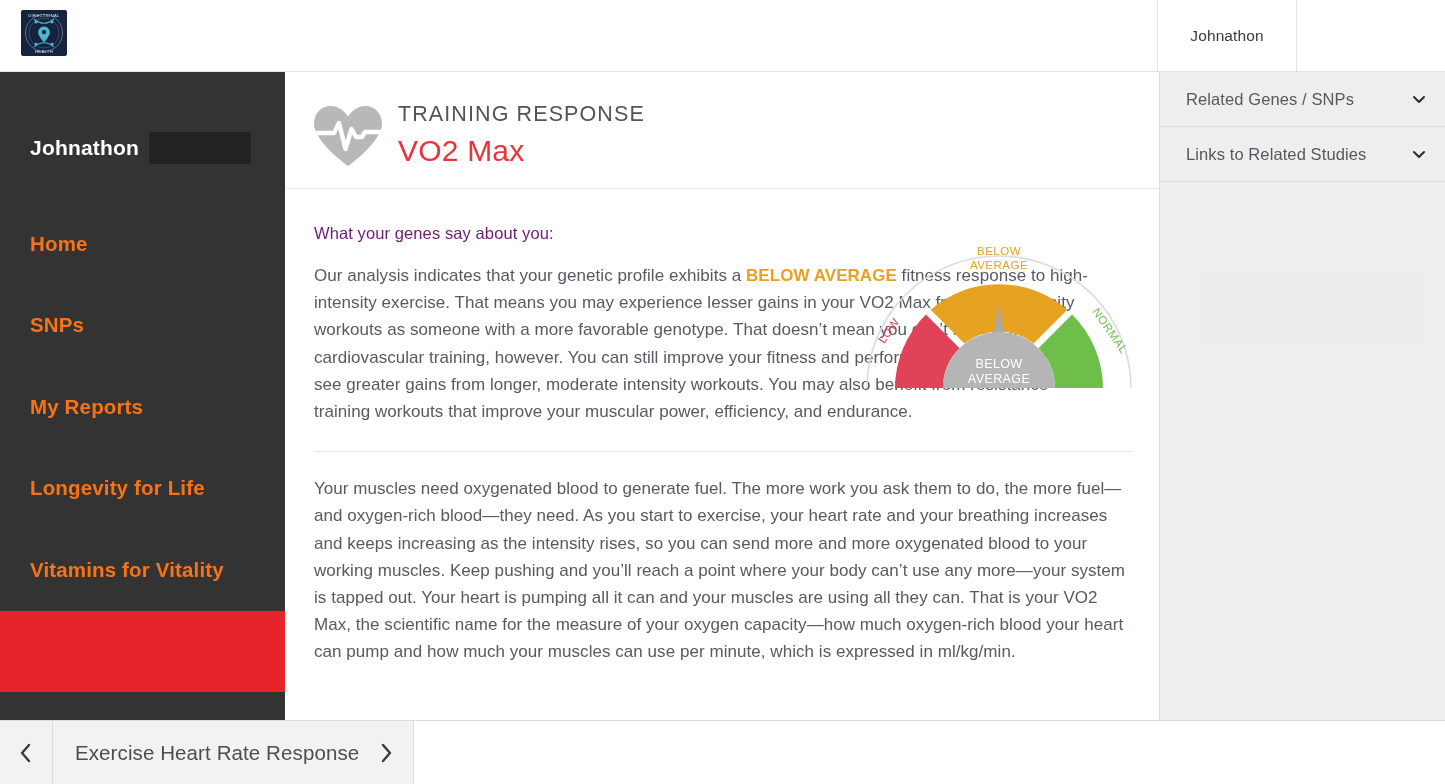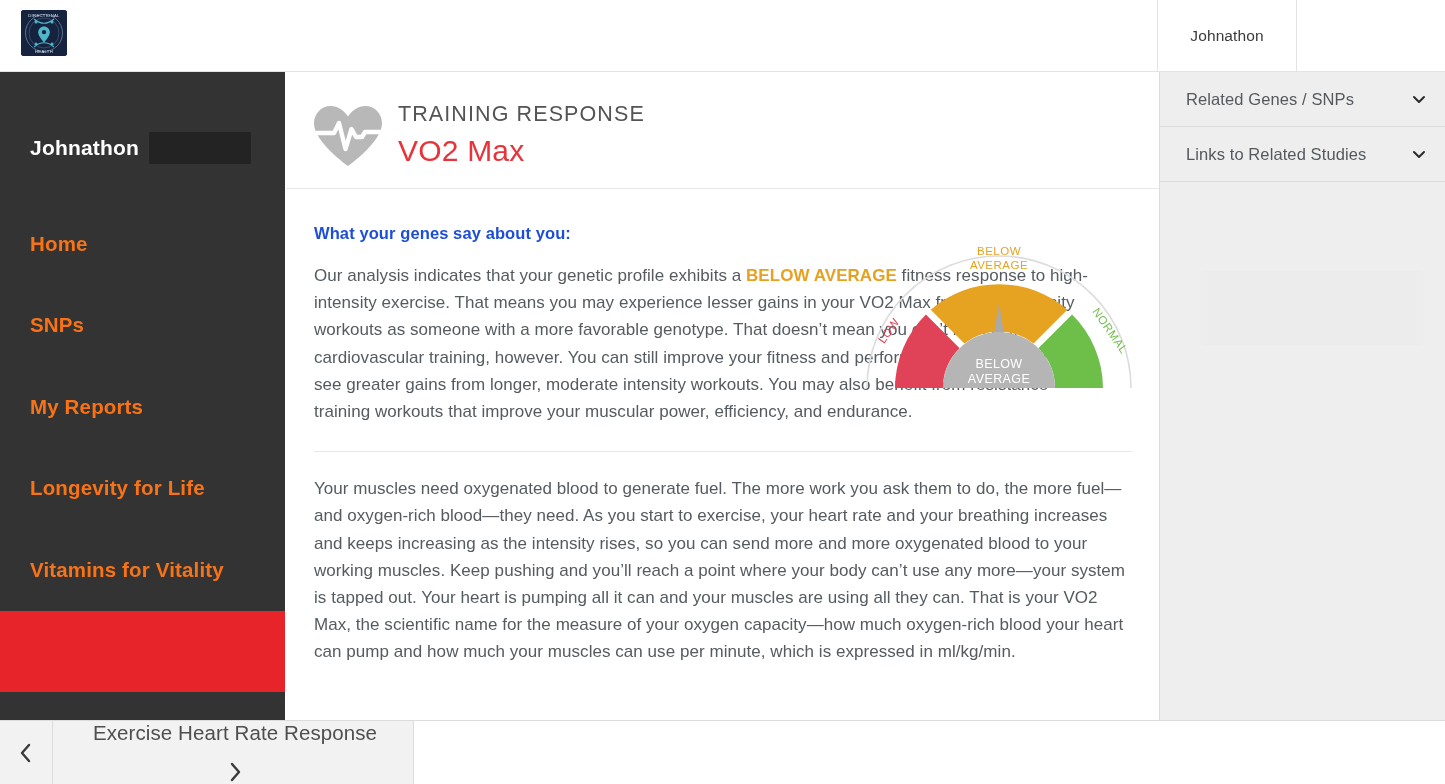--- a/index.html
+++ b/index.html
@@ -64,21 +64,21 @@
   .head-kicker{
     position:absolute; left:112px; top:30px;
     font-size:21.5px; color:#545454; letter-spacing:1.1px;
   }
   .head-title{
     position:absolute; left:112px; top:62px;
     font-size:30px; color:#e8333a; letter-spacing:.2px;text-align:center;
   }
   .body-wrap{ position:relative; padding:0 28px; }
   .sect-label{
-    margin-top:35px; font-size:16.5px; font-weight:bold; color:#1d4ed8;
+    margin-top:35px; font-size:16.5px; font-weight:normal; color:#701a75;
     letter-spacing:.1px;
   }
   .para{
     margin-top:19px; font-size:17px; line-height:27.2px; color:#555b5f;
     letter-spacing:.05px;
   }
   .para.p1{ width:790px; }
   .para.p2{ width:820px; margin-top:23px; }
   .hl{ color:#e8a021; font-weight:bold;text-align:center; }
   .divider{
@@ -114,21 +114,21 @@
     background:#f2f2f2; border-top:1px solid #dcdcdc;
   }
   .bn-prev{
     position:absolute; left:0; top:0; width:53px; height:63px;
     display:flex; align-items:center; justify-content:center;
     border-right:1px solid #dcdcdc; background:#f2f2f2;
   }
   .bn-main{
     position:absolute; left:53px; top:0; width:361px; height:63px;
     display:flex; align-items:center; border-right:1px solid #dcdcdc;
-    background:#f2f2f2; padding:0 18px 0 22px;flex-direction:column;
+    background:#f2f2f2; padding:0 18px 0 22px;
   }
   .bn-main .bn-text{
     flex:1; font-size:20.5px; color:#4e4e4e; letter-spacing:.1px;
     white-space:nowrap;
   }
   .chev-glyph{ display:block; }
   .fillrest{
     position:absolute; left:414px; top:0; width:1031px; height:63px;
     background:#ffffff;
   }

